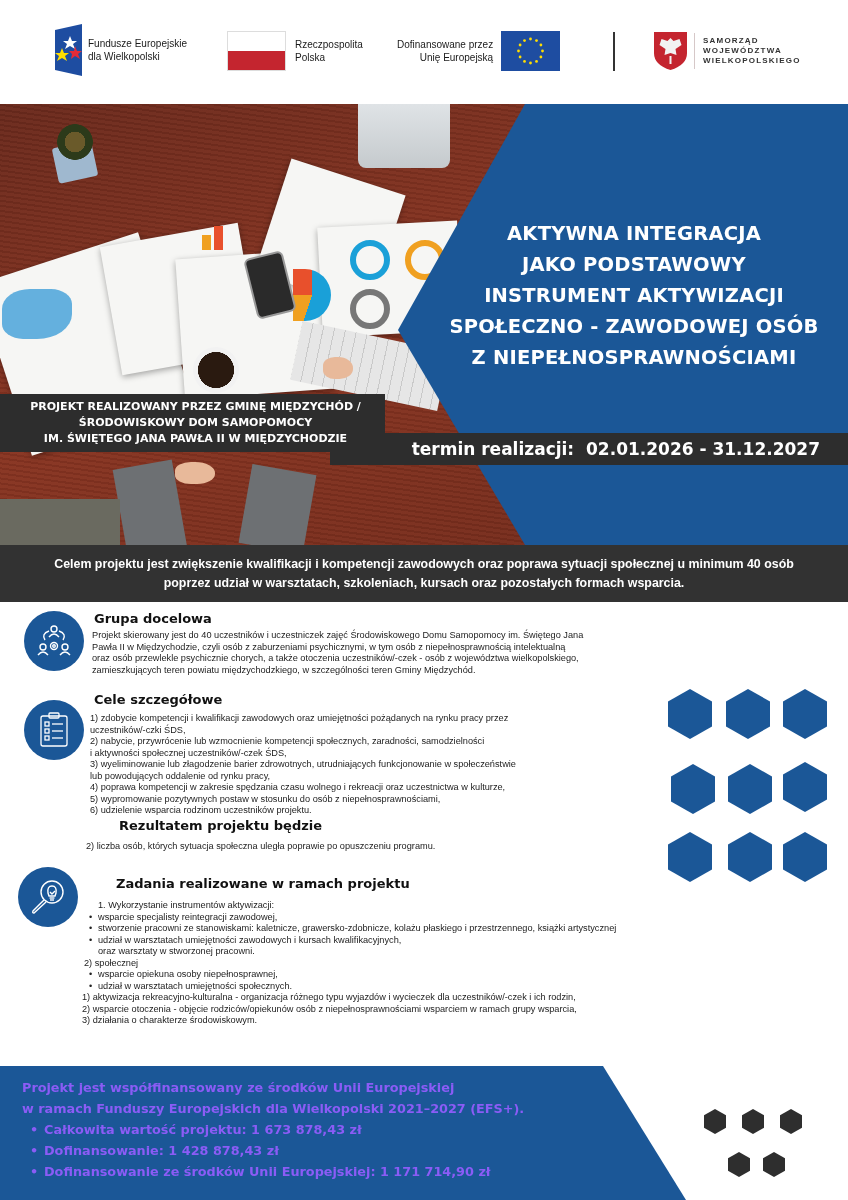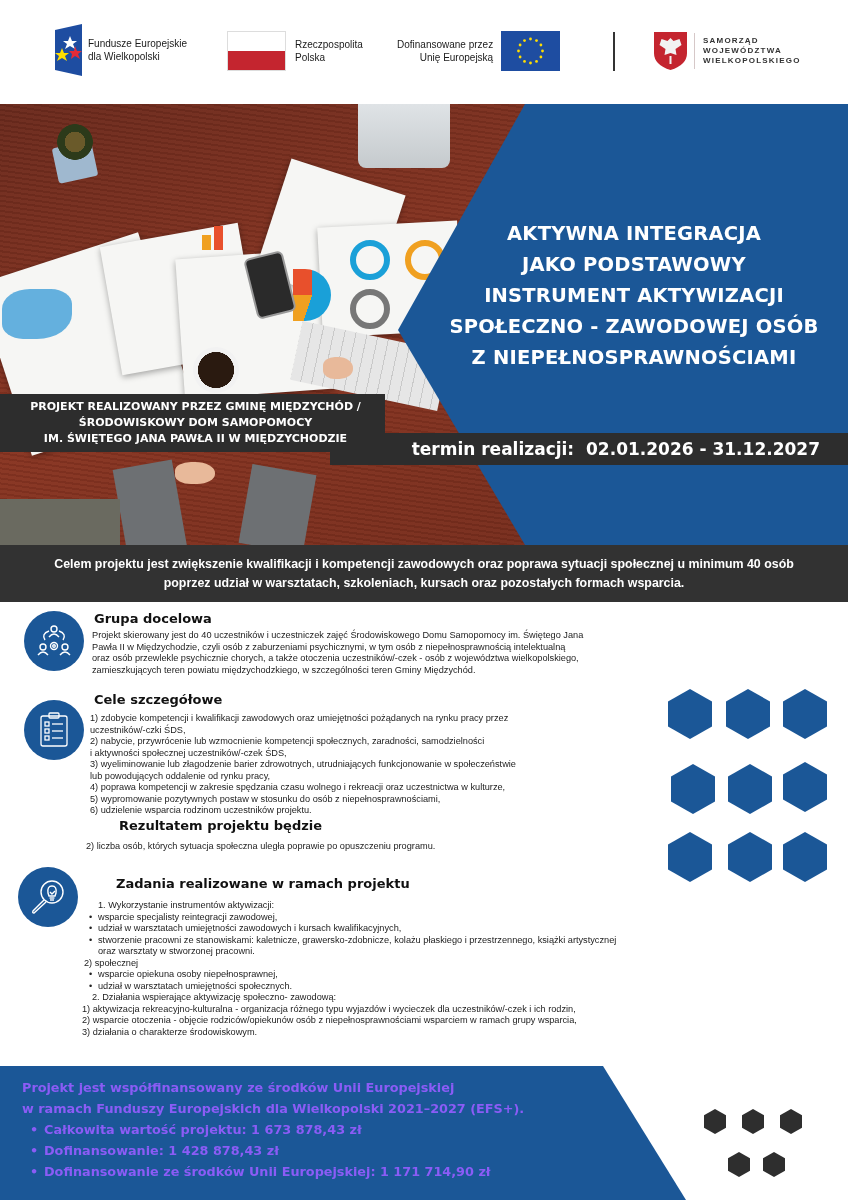--- a/index.html
+++ b/index.html
@@ -260,30 +260,29 @@
       <line x1="22" y1="23" x2="26" y2="23"></line>
     <path d="M22,15 l2,2 l3,-3"></path>
     <path d="M16,23 L5,34 q-1,2 1,2 L18,25"></path>
   </svg>
 </div>
 <div class="sec-title" style="left:88px;top:876px;margin-left:28px;">Zadania realizowane w ramach projektu</div>
 <div class="sec-body" style="left:84px;top:900px;width:620px;">
   <div class="indent" style="padding-left:14px;">1. Wykorzystanie instrumentów aktywizacji:</div>
   <ul>
     <li class="b">wsparcie specjalisty reintegracji zawodowej,</li>
+    <li class="b">stworzenie pracowni ze stanowiskami: kaletnicze, grawersko-zdobnicze, kolażu płaskiego i przestrzennego, książki artystycznej</li>
     <li class="b">udział w warsztatach umiejętności zawodowych i kursach kwalifikacyjnych,</li>
-    <li class="b">stworzenie pracowni ze stanowiskami: kaletnicze, grawersko-zdobnicze, kolażu płaskiego i przestrzennego, książki artystycznej</li>
     <li style="padding-left:14px;">oraz warsztaty w stworzonej pracowni.</li>
   </ul>
   <div>2) społecznej</div>
   <ul>
     <li class="b">wsparcie opiekuna osoby niepełnosprawnej,</li>
     <li class="b">udział w warsztatach umiejętności społecznych.</li>
   </ul>
-  <div style="padding-left:8px;">2. Działania wspierające aktywizację społeczno- zawodową:</div>
   <div style="margin-left:-2px;">1) aktywizacja rekreacyjno-kulturalna - organizacja różnego typu wyjazdów i wycieczek dla uczestników/-czek i ich rodzin,</div>
   <div style="margin-left:-2px;">2) wsparcie otoczenia - objęcie rodziców/opiekunów osób z niepełnosprawnościami wsparciem w ramach grupy wsparcia,</div>
   <div style="margin-left:-2px;">3) działania o charakterze środowiskowym.</div>
 </div>
 
 <div class="hex-grid">
   <div class="hex" style="left:0;top:0;"></div>
   <div class="hex" style="left:58px;top:0;"></div>
   <div class="hex" style="left:115px;top:0;"></div>
   <div class="hex" style="left:3px;top:75px;"></div>

